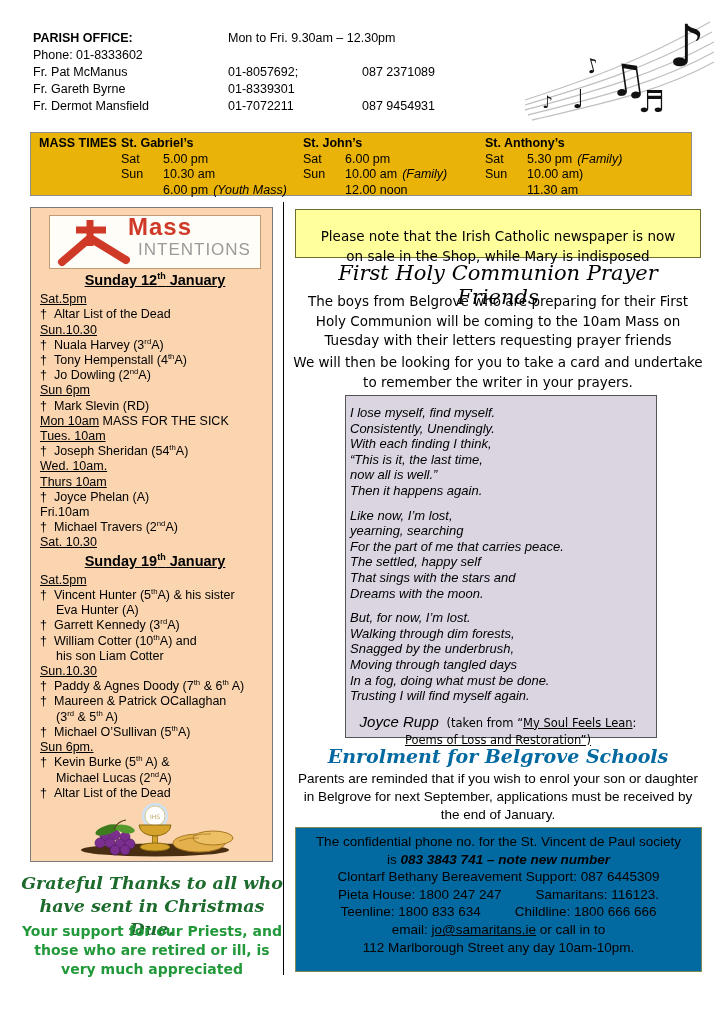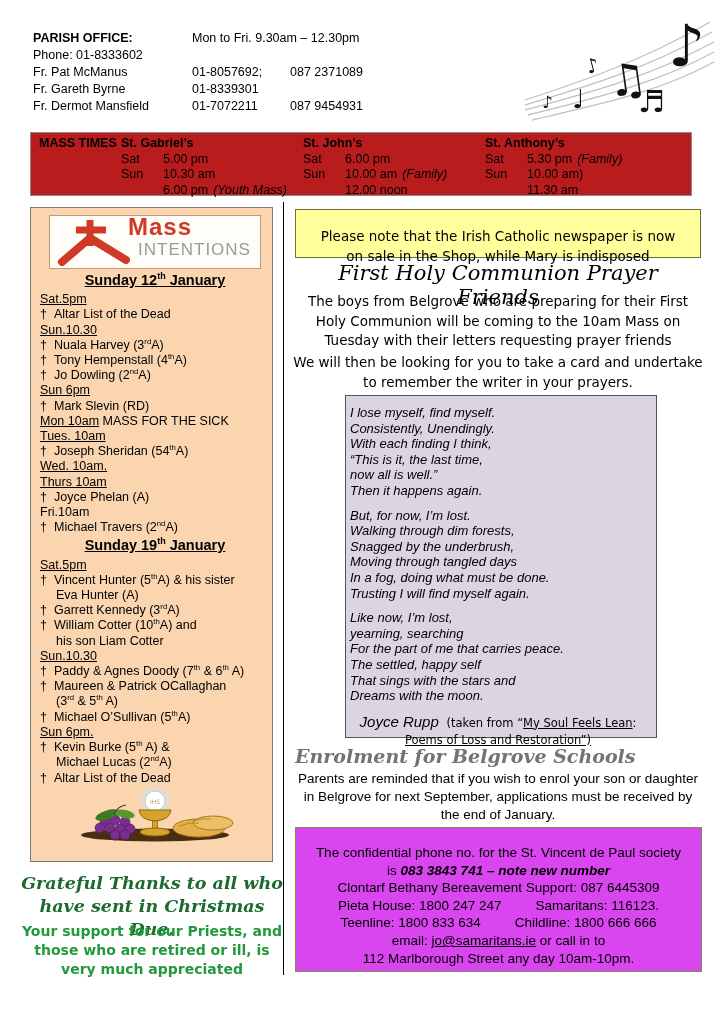--- a/index.html
+++ b/index.html
@@ -6,33 +6,33 @@
   body {
     width: 724px; height: 1024px; position: relative;
     background: #ffffff; overflow: hidden;
     font-family: "Liberation Sans", sans-serif; color: #000;
   }
   sup { font-size: 0.62em; vertical-align: super; line-height: 0; }
   .u { text-decoration: underline; }
 
   
   .header { position: absolute; left: 33px; top: 30px; width: 480px; font-size: 12.5px; line-height: 17px; }
-  .h-row { display: flex; }
+  .h-row { display: flex; gap: 36px; }
   .h-c1 { width: 159px; }
   .h-c2 { width: 98px; }
   .h-bold { font-weight: bold; }
   .header .webline { font-weight: bold; margin-top: 1px; }
 
   
   .music { position: absolute; left: 520px; top: 4px; width: 195px; height: 118px; }
 
   
   .band {
     position: absolute; left: 30px; top: 132px; width: 662px; height: 64px;
-    background: #b91c1c; border: 1px solid #8c8c8c;
+    background: #eab308; border: 1px solid #8c8c8c;
     font-size: 12.5px; line-height: 15.5px; padding: 3px 0 0 8px;
     display: flex;
   }
   .band .bt-label { width: 82px; font-weight: bold; }
   .band .church { width: 182px; }
   .band .church:last-child { width: 200px; }
   .church .cname { font-weight: bold; }
   .crow { display: flex; }
   .crow .day { width: 42px; }
   .crow .note { font-style: italic; margin-left: 5px; }
@@ -89,33 +89,33 @@
   .poem-box {
     position: absolute; left: 345px; top: 395px; width: 312px; height: 343px;
     background: #dbd5e2; border: 1px solid #555; padding: 9px 10px 0 4px;
     font-style: italic; font-size: 13px; line-height: 15.6px;
   }
   .poem-box p { margin-bottom: 9px; }
   .poem-attr { text-align: center; font-style: normal; font-family: "DejaVu Sans", sans-serif; font-size: 11.5px; line-height: 17px; margin-top: 2px; }
   .poem-attr .author { font-size: 15px; font-style: italic; font-family: "Liberation Sans", sans-serif; margin-right: 4px; }
 
   .enrol-title {
-    position: absolute; left: 295px; top: 745px; width: 406px; 
+    position: absolute; left: 295px; top: 745px; width: 406px; text-align: center;
     font-family: "DejaVu Serif", serif; font-style: italic; font-weight: bold;
-    color: #737373; font-size: 19px;
+    color: #0369a1; font-size: 19px;
   }
   .enrol-body {
     position: absolute; left: 293px; top: 770px; width: 410px; text-align: center;
     font-size: 13.5px; line-height: 18px;
   }
 
   .svp-box {
     position: absolute; left: 295px; top: 827px; width: 407px; height: 145px;
-    background: #d946ef; border: 1px solid #7d8d55; text-align: center;
-    font-size: 13.5px; line-height: 17.6px; padding-top: 16px;
+    background: #0369a1; border: 1px solid #7d8d55; text-align: center;
+    font-size: 13.5px; line-height: 17.6px; padding-top: 5px;
   }
   .svp-box .num { font-weight: bold; font-style: italic; }
   .svp-pair { display: inline-block; }
   .svp-gap { display: inline-block; width: 34px; }
   a.doc-link { color: #000; text-decoration: underline; cursor: pointer; }
 </style>
 </head>
 <body>
 
 <div class="header">
@@ -269,20 +269,21 @@
       <div class="item"><span class="u">Thurs 10am</span></div>
       <div class="item entry">
         <span class="dagger">†</span>
         <span class="txt">Joyce Phelan  (A)</span>
       </div>
       <div class="item">Fri.10am</div>
       <div class="item entry">
         <span class="dagger">†</span>
         <span class="txt">Michael Travers   (2<sup>nd</sup>A)</span>
       </div>
+      <div class="item"><span class="u">Sat. 10.30</span></div>
       <div class="sec-title"><span>Sunday 19<sup>th</sup> January</span></div>
       <div class="item"><span class="u">Sat.5pm</span></div>
       <div class="item entry">
         <span class="dagger">†</span>
         <span class="txt">Vincent Hunter  (5<sup>th</sup>A) &amp; his sister</span>
       </div>
       <div class="item cont">Eva Hunter  (A)</div>
       <div class="item entry">
         <span class="dagger">†</span>
         <span class="txt">Garrett Kennedy   (3<sup>rd</sup>A)</span>
@@ -363,22 +364,22 @@
   <span>on sale in the Shop, while Mary is indisposed</span>
 </div>
 
 <div class="fhc-title">First Holy Communion Prayer Friends</div>
 <div class="fhc-para1 comic-center">The boys from Belgrove who are preparing for their First Holy Communion will be coming to the 10am Mass on Tuesday with their letters requesting prayer friends</div>
 <div class="fhc-para2 comic-center">We will then be  looking for you to take a card and undertake to remember the writer in your  prayers.</div>
 
 <div class="poem-box">
   <div id="poem-body">
       <p>I lose myself, find myself.<br>Consistently, Unendingly.<br>With each finding I think,<br>“This is it, the last time,<br>now all is well.”<br>Then it happens again.</p>
+      <p>Like now, I’m lost,<br>yearning, searching<br>For the part of me that carries peace.<br>The settled, happy self<br>That sings with the stars and<br>Dreams with the moon.</p>
       <p>But, for now, I’m lost.<br>Walking through dim forests,<br>Snagged by the underbrush,<br>Moving through tangled days<br>In a fog, doing what must be done.<br>Trusting I will find myself again.</p>
-      <p>Like now, I’m lost,<br>yearning, searching<br>For the part of me that carries peace.<br>The settled, happy self<br>That sings with the stars and<br>Dreams with the moon.</p>
     </div>
   <div class="poem-attr">
     <span class="author">Joyce Rupp</span>
     <span>(taken from  “</span><span class="u">My Soul Feels Lean</span><span>: </span><span class="u">Poems of Loss and Restoration”)</span>
   </div>
 </div>
 
 <div class="enrol-title">Enrolment for Belgrove Schools</div>
 <div class="enrol-body">Parents are reminded that if you wish to enrol your son or daughter in Belgrove for next September, applications must be received by the end of January.</div>
 

